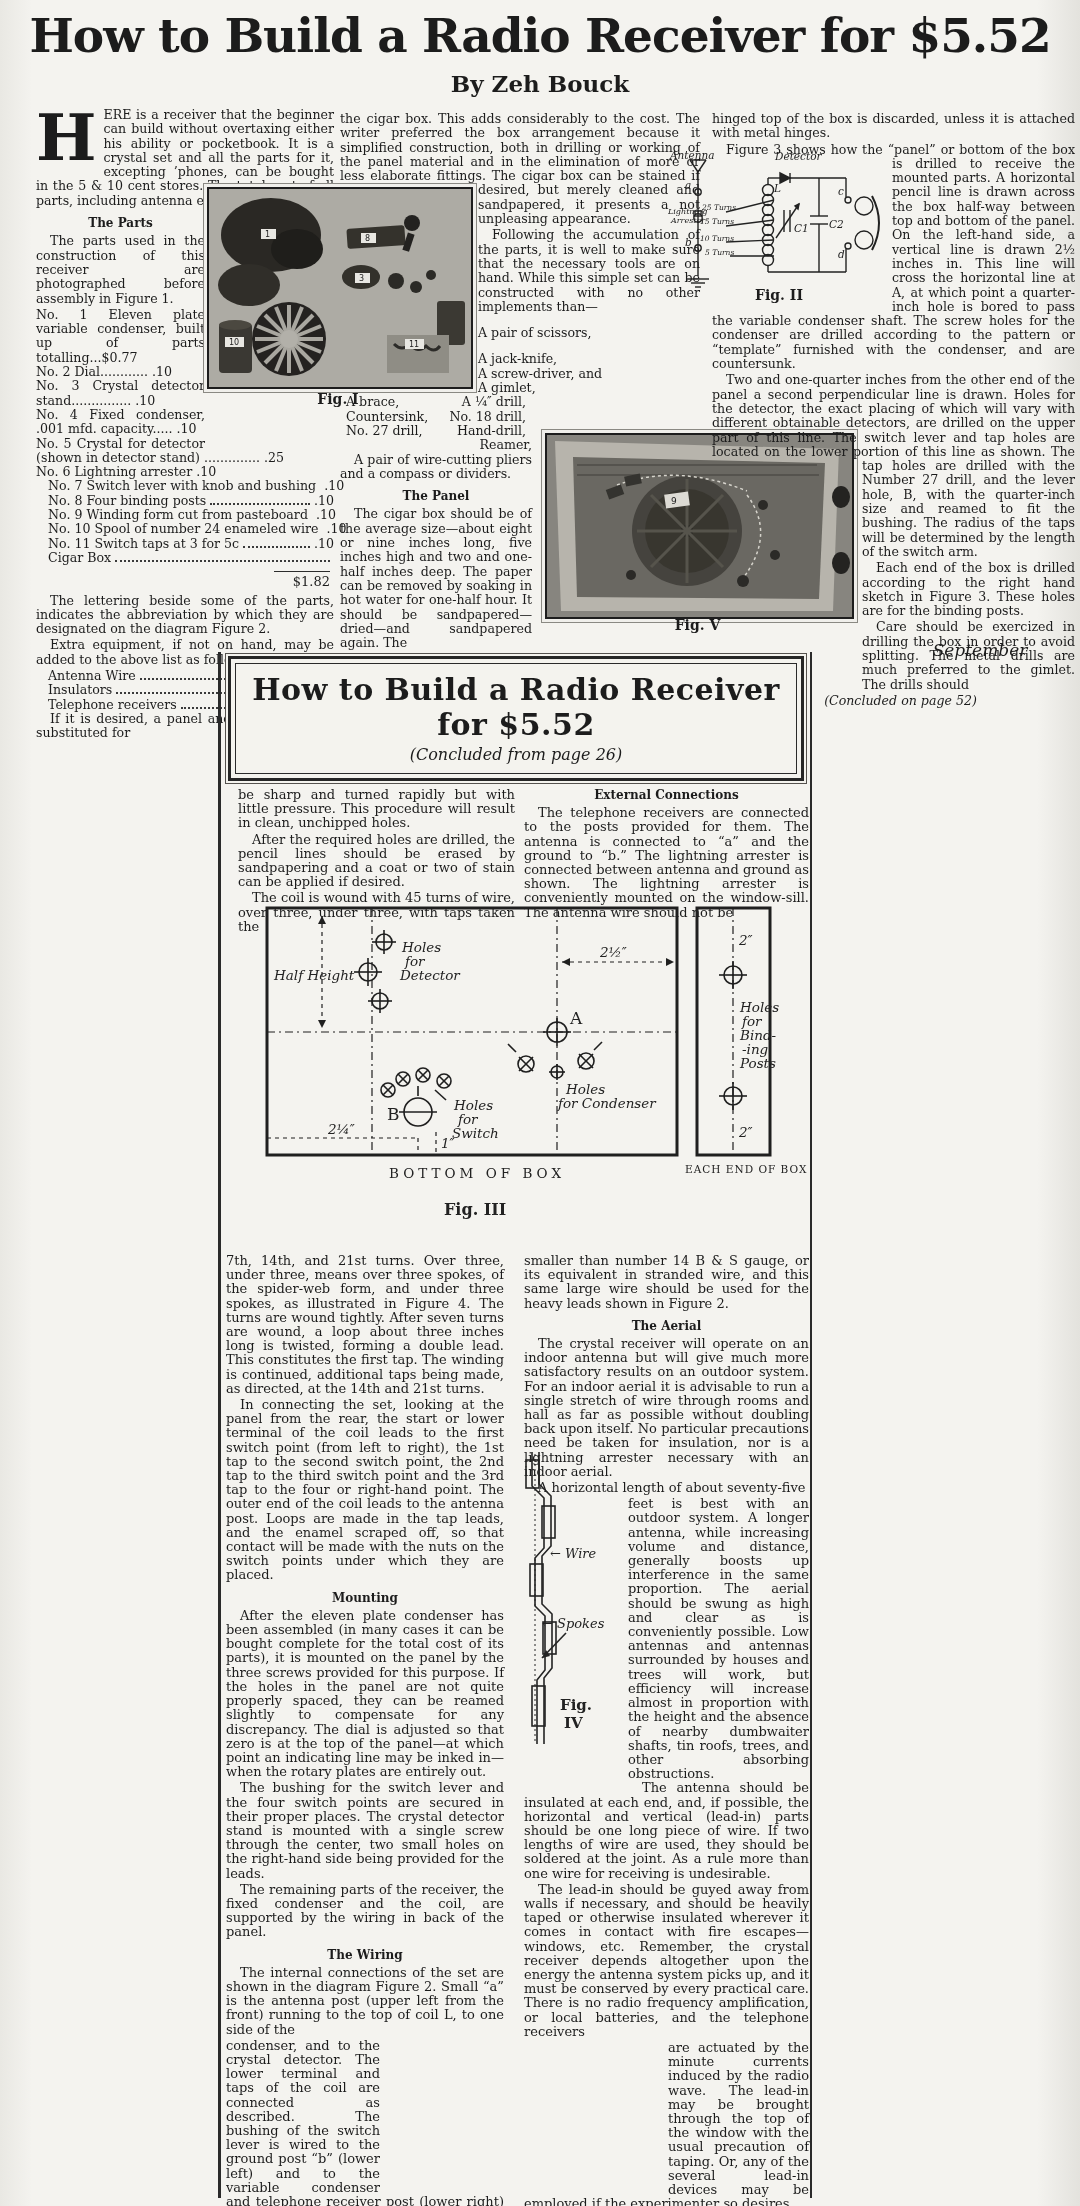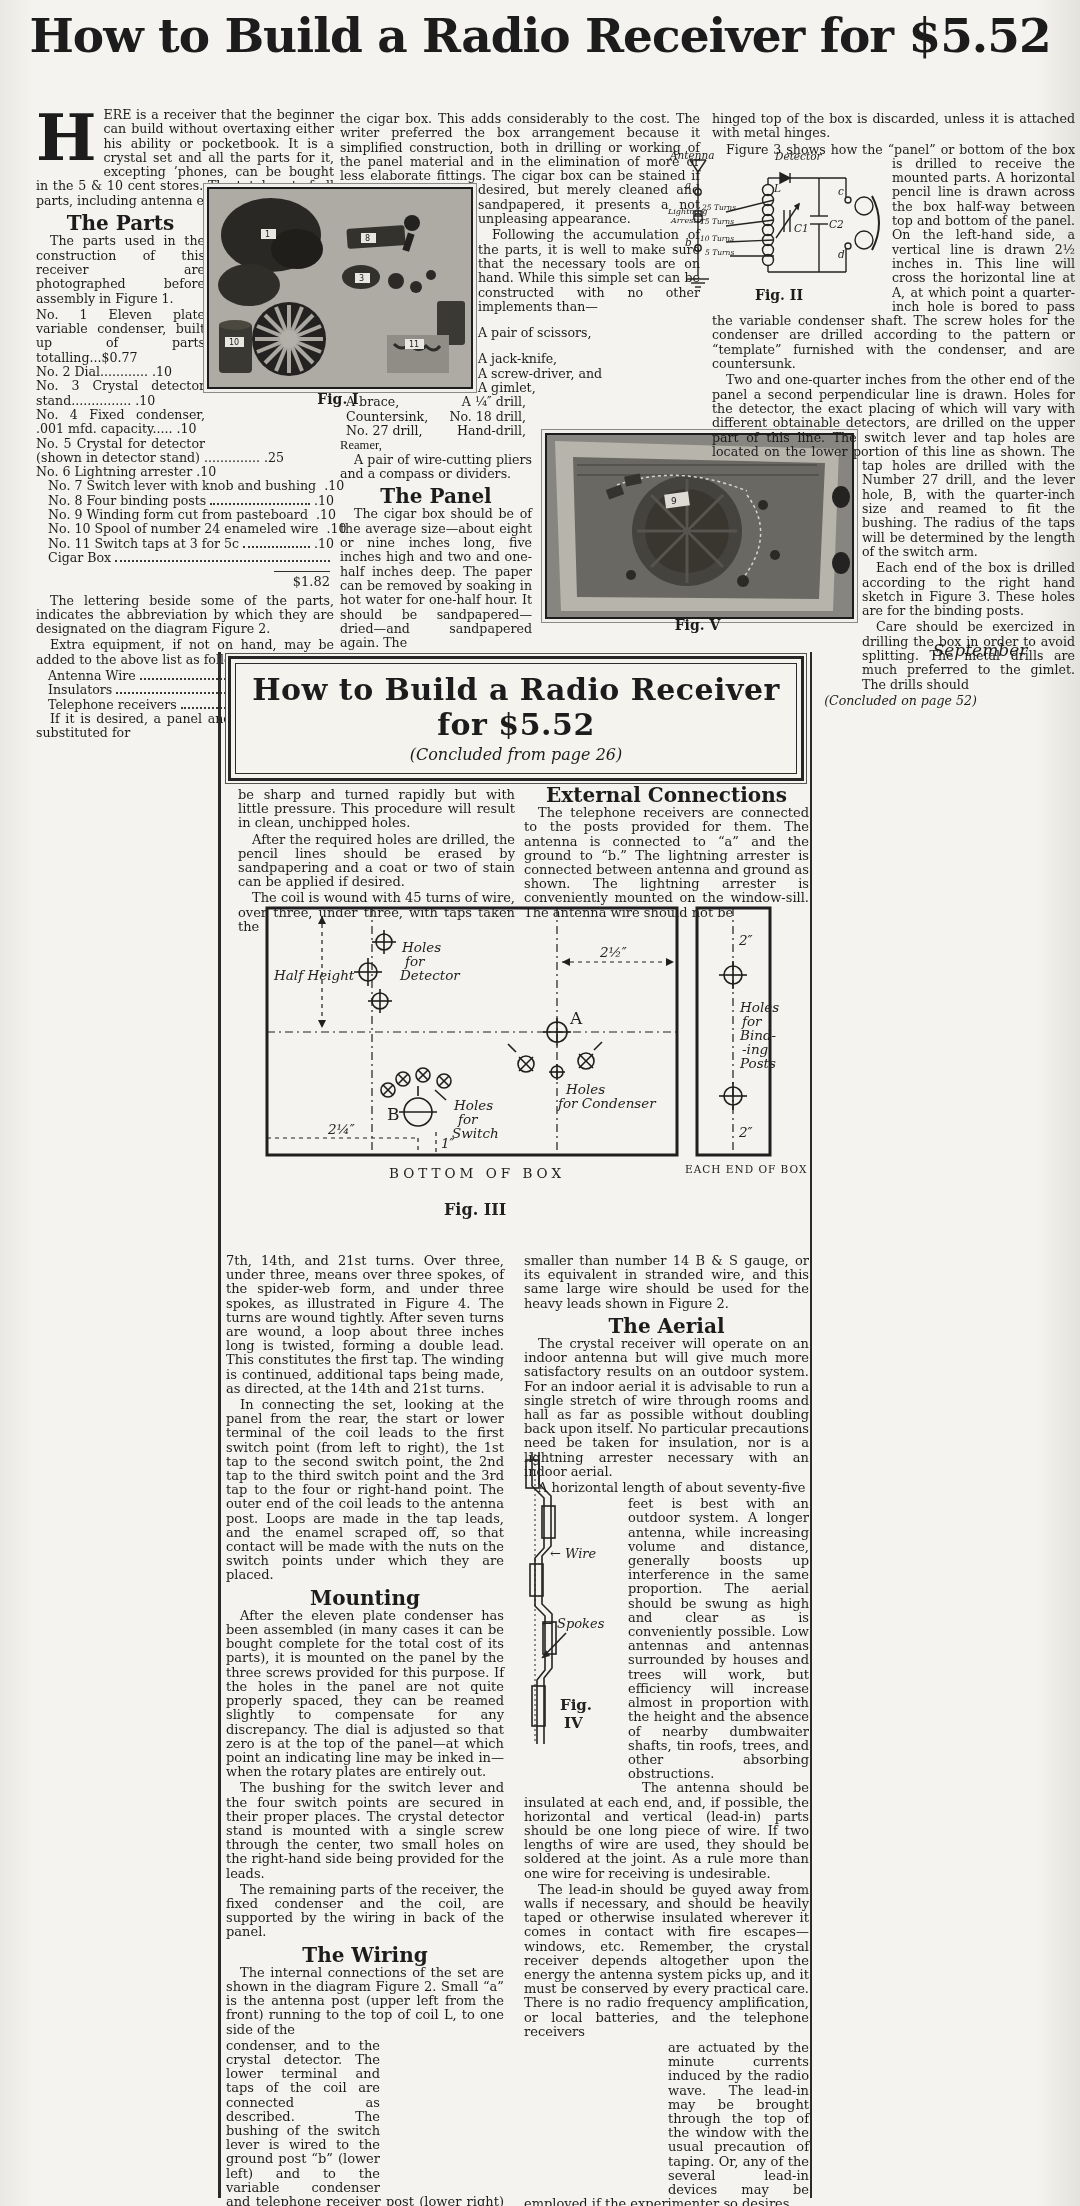--- a/index.html
+++ b/index.html
@@ -6,32 +6,32 @@
   #page{position:relative;width:1080px;height:2206px;margin:0 auto;
         background:linear-gradient(90deg,#e9e8e3 0%,#f4f3ef 3%,#f4f3ef 96%,#e3e2dd 100%);
         font-family:"DejaVu Serif",serif;color:#1c1c1c;overflow:hidden;}
   .abs{position:absolute;}
   .col{text-align:justify;font-size:12.6px;line-height:14.3px;}
   .col2f{font-size:13px;line-height:14.2px;}
   .col p{margin:0 0 2px 0;text-indent:14px;}
   .col p.ni{text-indent:0;}
   h1{font-size:47px;font-weight:700;margin:0;text-align:center;letter-spacing:-1px;}
   h2{font-size:23px;font-weight:700;margin:0;text-align:center;}
-  h3{font-size:20px;font-weight:700;margin:8px 0 4px 0;text-align:center;text-indent:0;}
+  h3{font-size:12px;font-weight:700;margin:8px 0 4px 0;text-align:center;text-indent:0;}
   .dropcap{float:left;font-size:64px;line-height:56px;font-weight:700;padding:2px 7px 0 0;}
   .sp-r{float:right;width:10px;height:10px;}
   .sp-l{float:left;width:10px;height:10px;}
   .prow{display:flex;align-items:baseline;}
   .prow .lbl{white-space:nowrap;}
   .prow .dots{flex:1;border-bottom:2px dotted #3a3a3a;margin:0 4px 3px 4px;}
   .prow .prc{white-space:nowrap;}
   .ptotal{text-align:right;margin:6px 4px 4px 0;font-size:13px;}
   .totline{display:block;border-top:1px solid #2c2c2c;width:56px;margin:0 0 3px auto;}
   .toolrow{display:flex;justify-content:space-between;padding:0 6px;}
-  .ctr{text-align:left;text-indent:0;font-family:Liberation Serif, serif;}
+  .ctr{text-align:right;text-indent:0;}
   .caption{font-weight:700;font-size:14px;text-align:center;}
   .photo{border:2px solid #1d1d1d;background:#b0aea7;box-shadow:0 0 0 3px #f0efeb,0 0 0 4px #8a8983;}
   .rule{background:#2a2a2a;}
   .hdrbox{border:3px solid #262626;background:#f4f3ee;box-shadow:0 0 0 2px #f4f3ee,0 0 0 3px #55524e;}
   .hdrbox .inner{border:1.5px solid #2a2a2a;margin:4px;padding:8px 6px 9px 6px;text-align:center;}
   .hdrbox h1{font-size:30px;letter-spacing:0.5px;}
   .hdrsub{font-style:italic;font-size:16px;margin-top:3px;}
   .adbox{border:4px solid #2e2d2b;background:#f2f1ec;}
   .adbox .inner{border:1.5px solid #2e2d2b;margin:2px;padding:7px 6px 9px 6px;text-align:center;}
   .adline1{font-size:13.5px;}
@@ -41,20 +41,21 @@
   svg text{fill:#222;}
   .svgit{font-style:italic;font-family:"DejaVu Serif",serif;}
   .svgcap{font-family:"DejaVu Serif",serif;font-weight:bold;}
 </style>
 </head>
 <body>
 
 <div id="page">
 
   <h1 class="abs" style="left:0;top:8;width:1080px;top:8px;">How to Build a Radio Receiver for $5.52</h1>
+  <h2 class="abs" style="left:0;top:70px;width:1080px;">By Zeh Bouck</h2>
 
   <div class="abs col" style="left:36px;top:108px;width:298px;">
     <p class="ni"><span class="dropcap">H</span><span>ERE is a receiver that the beginner can build without overtaxing either his ability or pocketbook. It is a crystal set and all the parts for it, excepting ’phones, can be bought in the 5 &amp; 10 cent stores. The total cost of all parts, including antenna equipment, is $5.52.</span></p>
     <div>
       <span class="sp-r" style="width:129px;height:234px;"></span>
       <h3>The Parts</h3>
       <p>The parts used in the construction of this receiver are photographed before assembly in Figure 1.</p>
       <div>No. 1 Eleven plate variable condenser, built up of parts totalling...$0.77</div>
       <div>No. 2 Dial............  .10</div>
       <div>No. 3 Crystal detector stand...............  .10</div>

